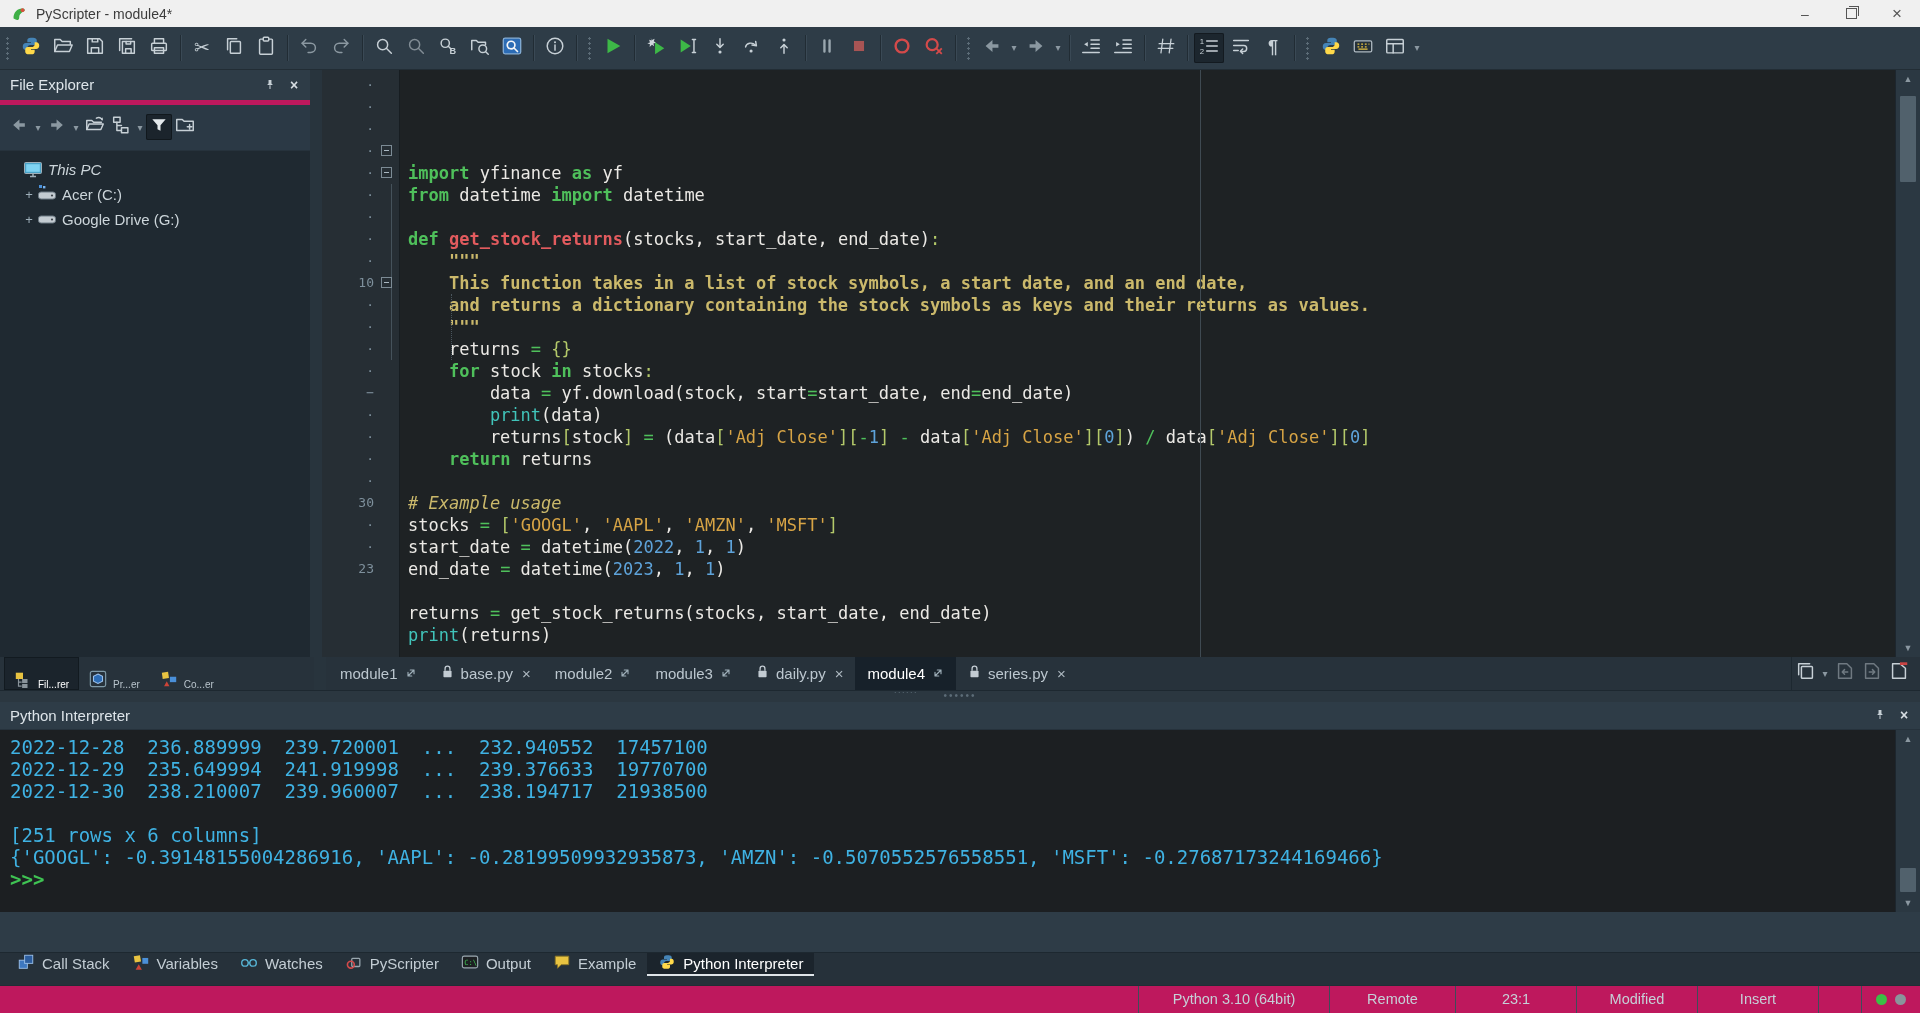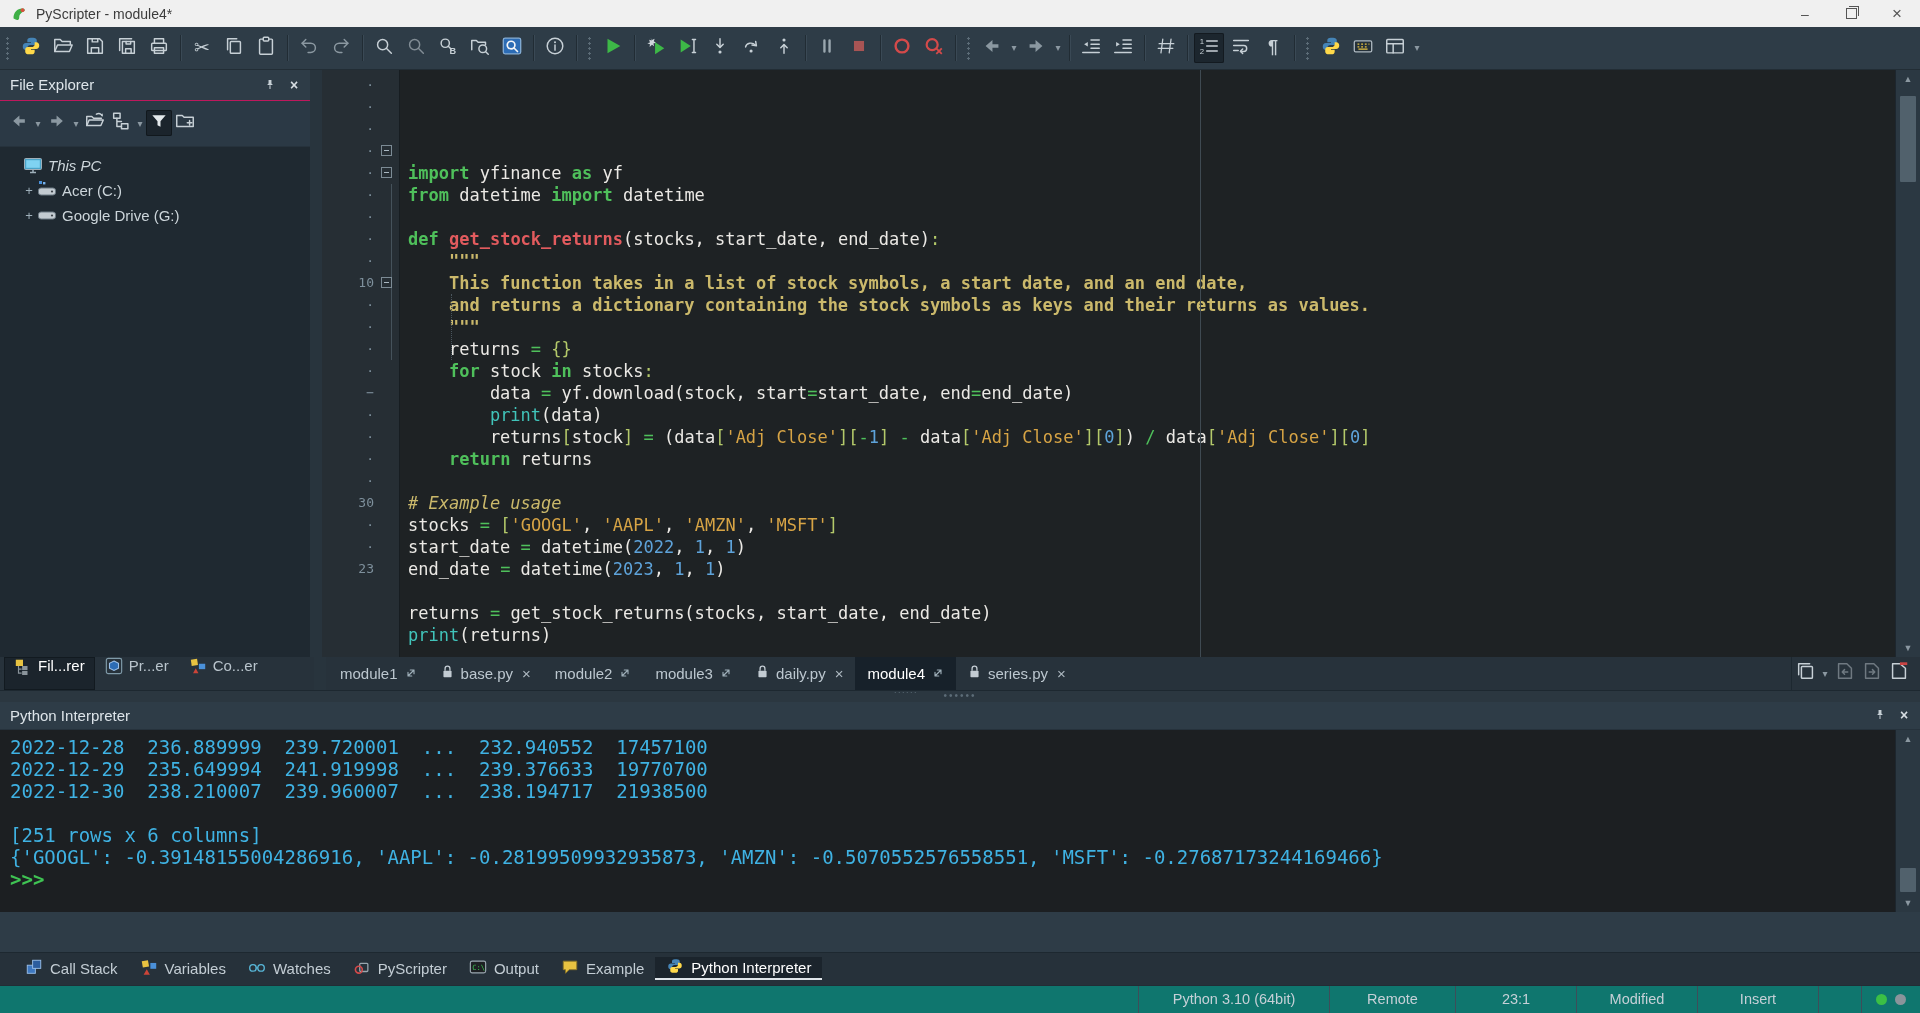--- a/index.html
+++ b/index.html
@@ -24,21 +24,21 @@
   .toolbar{height:43px;background:#2e3c47;display:flex;align-items:center;border-bottom:1px solid #222d35;}
   .tbtn{width:30px;height:30px;margin:0 1px;display:flex;align-items:center;justify-content:center;border-radius:2px;}
   .tbtn.active{background:#1c262e;box-shadow:inset 0 0 0 1px #131a20;}
   .tsep{width:1px;height:26px;background:#212c34;margin:0 5px;box-shadow:1px 0 0 #3a4955;}
   .caret{color:#8b98a1;font-size:10px;width:12px;text-align:center;}
   .uglyph{color:#c7d0d6;}
 
   
   .main{height:587px;display:flex;}
   .leftpanel{width:310px;display:flex;flex-direction:column;background:#202a32;}
-  .panel-header{height:30px;background:#2e3c47;display:flex;align-items:center;color:#dde4e9;font-size:15px;border-bottom:1px solid #be185d;}
+  .panel-header{height:30px;background:#2e3c47;display:flex;align-items:center;color:#dde4e9;font-size:15px;border-bottom:5px solid #be185d;}
   .panel-header .ph-title{padding-left:10px;}
   .ph-icons{margin-left:auto;display:flex;align-items:center;gap:4px;padding-right:6px;}
   .ph-btn{width:20px;height:20px;display:flex;align-items:center;justify-content:center;color:#d6dde2;font-size:14px;font-weight:bold;}
   .exp-toolbar{height:45px;background:#2b3945;display:flex;align-items:center;padding-left:6px;border-bottom:1px solid #26323c;}
   .ebtn{width:26px;height:26px;display:flex;align-items:center;justify-content:center;border-radius:2px;}
   .ebtn.active{background:#1b242c;box-shadow:inset 0 0 0 1px #11181d;}
   .tree{flex:1;background:#1f2931;padding-top:6px;}
   .tree-row{height:25px;display:flex;align-items:center;color:#ccd5da;font-size:15px;}
   .tree-row .expander{width:14px;text-align:center;color:#9fb0ba;font-size:13px;}
   .tree-row .ticon16{width:22px;display:flex;justify-content:center;}
@@ -63,21 +63,21 @@
   .tk-d{color:#cbb96b;font-weight:600}.tk-c{color:#cbb96b;font-style:italic}
   .tk-p{color:#ebe9e5}.tk-r{color:#b4c96a}
   .vscroll{width:24px;background:#2b3842;border-left:1px solid #1d262e;display:flex;flex-direction:column;align-items:center;position:relative;}
   .sarrow{height:18px;color:#8b98a1;font-size:9px;display:flex;align-items:center;}
   .sarrow.down{margin-top:auto;}
   .thumb{position:absolute;left:4px;width:16px;background:#51616c;border-radius:1px;}
 
   
   .tabsrow{height:34px;display:flex;background:#27323b;border-bottom:1px solid #1d2830;}
   .lefttabs{width:310px;display:flex;align-items:stretch;padding-left:4px;}
-  .ltab{display:flex;align-items:flex-start;gap:6px;padding:0 10px;color:#b9c4cc;font-size:15px;}
+  .ltab{display:flex;align-items:flex-end;gap:6px;padding:0 10px;color:#b9c4cc;font-size:10px;}
   .ltab.active{background:#1b242c;color:#fff;box-shadow:inset 0 0 0 1px #121a20;}
   .tabspacer{width:12px;background:#28343d;}
   .edtabs{flex:1;display:flex;align-items:stretch;padding-left:2px;}
   .etab{display:flex;align-items:center;gap:7px;padding:0 12px;color:#bcc7cf;font-size:15px;position:relative;}
   .etab.active{background:#17212a;color:#fff;}
   .etab .closex{color:#aeb9c1;font-size:15px;margin-left:2px;}
   .etab.active:after{content:"······";position:absolute;left:50%;transform:translateX(-50%);bottom:-7px;color:#5c6c77;font-size:9px;letter-spacing:1px;}
   .edtab-actions{margin-left:auto;display:flex;align-items:center;padding-right:8px;border-left:1px solid #1d2830;}
   .eabtn{width:27px;height:27px;display:flex;align-items:center;justify-content:center;}
   .eabtn.disabled{opacity:.45;}
@@ -87,26 +87,26 @@
   .hsplit .dots{color:#5c6c77;font-size:10px;letter-spacing:2px;line-height:6px;}
 
   
   .interp-header{height:28px;background:#2e3c47;display:flex;align-items:center;color:#dde4e9;font-size:15px;border-bottom:1px solid #26323c;}
   .interp-header .ph-title{padding-left:10px;}
   .console-wrap{height:187px;display:flex;background:#1c1f22;}
   .console{flex:1;padding:6px 0 0 10px;font-family:"DejaVu Sans Mono",monospace;font-size:19px;line-height:22px;white-space:pre;color:#3fb2e3;}
   .console .prompt{color:#3fc353;font-weight:bold;}
 
   
-  .bottomtabs{height:33px;background:#26313a;display:flex;align-items:center;padding-left:14px;border-top:1px solid #1d2830;margin-top:40px;}
+  .bottomtabs{height:33px;background:#26313a;display:flex;align-items:flex-start;padding-left:6px;border-top:1px solid #1d2830;margin-top:40px;}
   .btab{display:flex;align-items:center;gap:7px;padding:0 11px;color:#c3cdd4;font-size:15px;}
   .btab.active{background:#1b242c;color:#fff;border-bottom:2px solid #dfe5e9;}
 
   
-  .statusbar{height:28px;background:#0f766e;display:flex;align-items:stretch;color:#c6d0d7;font-size:14.5px;border-top:1px solid #222d35;}
+  .statusbar{height:28px;background:#be185d;display:flex;align-items:stretch;color:#c6d0d7;font-size:14.5px;border-top:1px solid #222d35;}
   .sseg{display:flex;align-items:center;justify-content:center;border-left:1px solid #3e4d59;}
   .sseg.s0{margin-left:auto;width:190px;} .sseg.s1{width:125px;} .sseg.s2{width:120px;}
   .sseg.s3{width:120px;} .sseg.s4{width:120px;} .sseg.blank{width:42px;}
   .sdots{width:58px;display:flex;align-items:center;justify-content:center;gap:8px;border-left:1px solid #3e4d59;}
   .dot{width:11px;height:11px;border-radius:50%;}
 </style>
 </head>
 <body>
 
 <div class="app">

